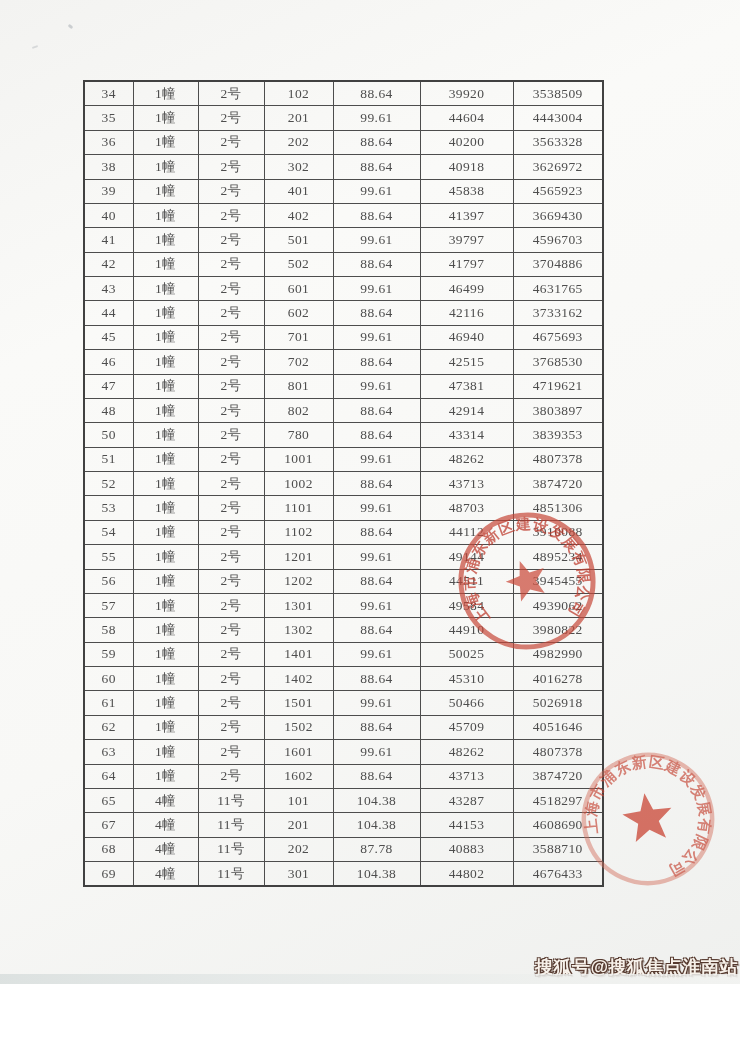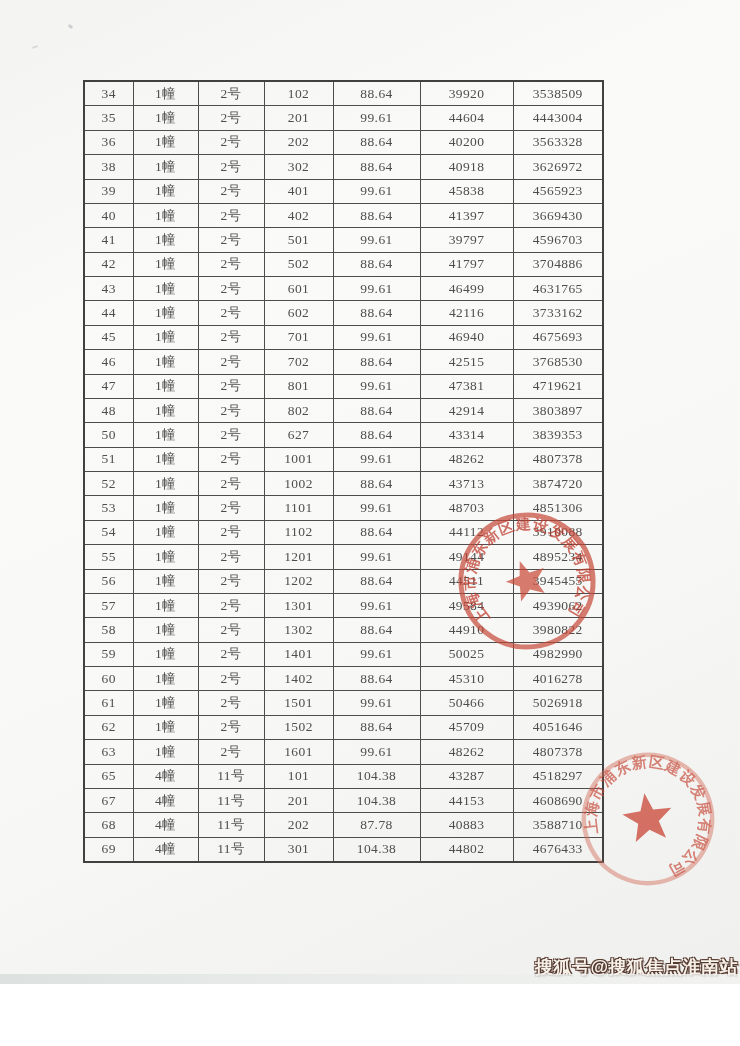--- a/index.html
+++ b/index.html
@@ -211,21 +211,21 @@
           <td>2号</td>
           <td>802</td>
           <td>88.64</td>
           <td>42914</td>
           <td>3803897</td>
         </tr>
         <tr>
           <td>50</td>
           <td>1幢</td>
           <td>2号</td>
-          <td>627</td>
+          <td>780</td>
           <td>88.64</td>
           <td>43314</td>
           <td>3839353</td>
         </tr>
         <tr>
           <td>51</td>
           <td>1幢</td>
           <td>2号</td>
           <td>1001</td>
           <td>99.61</td>
@@ -332,20 +332,29 @@
           <td>4051646</td>
         </tr>
         <tr>
           <td>63</td>
           <td>1幢</td>
           <td>2号</td>
           <td>1601</td>
           <td>99.61</td>
           <td>48262</td>
           <td>4807378</td>
+        </tr>
+        <tr>
+          <td>64</td>
+          <td>1幢</td>
+          <td>2号</td>
+          <td>1602</td>
+          <td>88.64</td>
+          <td>43713</td>
+          <td>3874720</td>
         </tr>
         <tr>
           <td>65</td>
           <td>4幢</td>
           <td>11号</td>
           <td>101</td>
           <td>104.38</td>
           <td>43287</td>
           <td>4518297</td>
         </tr>

